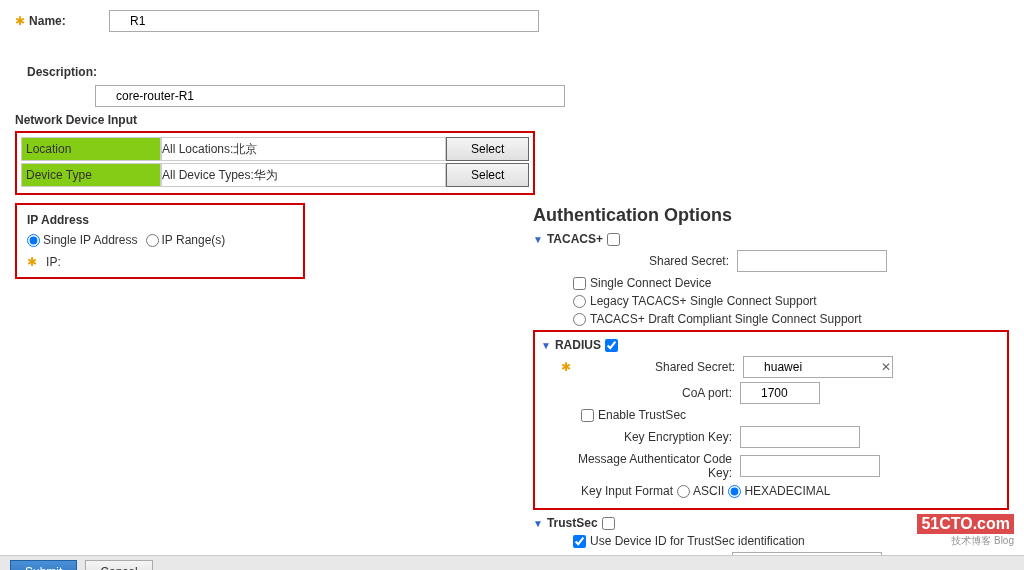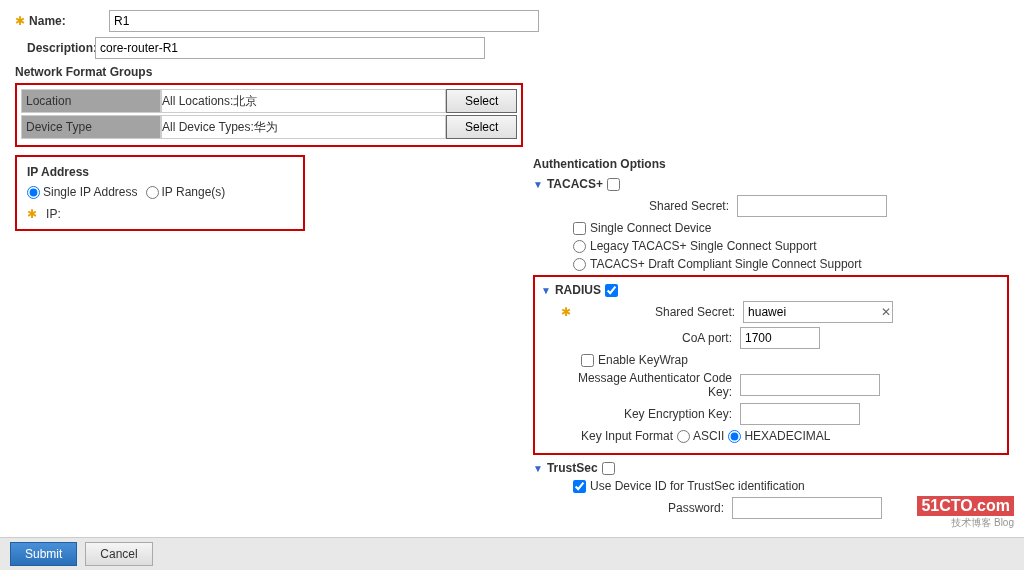--- a/index.html
+++ b/index.html
@@ -26,26 +26,26 @@
       font-weight: bold;
       color: #333;
       flex-shrink: 0;
     }
     .required-star {
       color: #e8a000;
       margin-right: 4px;
     }
     input[type="text"] {
       border: 1px solid #aaa;
-      padding: 2px 4px;
+      padding: 2px 20px;
       font-size: 12px;
       height: 22px;
     }
     .name-input { width: 430px; }
-    .desc-input { width: 390px; }
+    .desc-input { width: 470px; margin-top: 48px; }
 
     .section-title {
       font-weight: bold;
       margin: 6px 0 4px 0;
       font-size: 12px;
     }
 
     
     .ndg-box {
       border: 2px solid #c00;
@@ -54,37 +54,37 @@
       margin-bottom: 8px;
     }
     .ndg-row {
       display: flex;
       align-items: center;
       margin-bottom: 2px;
     }
     .ndg-label {
       width: 140px;
       border: 1px solid #ccc;
-      background: #a3a3a3;
+      background: #84cc16;
       padding: 2px 4px;
       height: 24px;
       line-height: 18px;
     }
     .ndg-value {
       width: 285px;
       border: 1px solid #ccc;
       padding: 2px 0;
       height: 24px;
       line-height: 18px;
       background: #fff;
     }
     .ndg-select-btn {
       border: 1px solid #666;
       background: linear-gradient(#f5f5f5, #e0e0e0);
-      padding: 2px 18px;
+      padding: 2px 24px;
       height: 24px;
       cursor: pointer;
       font-size: 12px;
       margin-left: 0;
     }
 
     
     .ip-box {
       border: 2px solid #c00;
       padding: 8px 10px;
@@ -128,21 +128,21 @@
       width: 490px;
     }
     .right-col {
       flex: 1;
       padding-top: 2px;
     }
 
     
     .auth-title {
       font-weight: bold;
-      font-size: 12px;
+      font-size: 18px;
       margin-bottom: 6px;
     }
     .auth-section {
       margin-bottom: 4px;
     }
     .collapse-row {
       display: flex;
       align-items: center;
       gap: 4px;
       font-weight: bold;
@@ -301,21 +301,21 @@
     <input type="text" class="name-input" value="R1" style="">
   </div>
 
   
   <div class="form-row">
     <span class="form-label" style="padding-left:12px;">Description:</span>
     <input type="text" class="desc-input" value="core-router-R1" style="">
   </div>
 
   
-  <div class="section-title">Network Format Groups</div>
+  <div class="section-title">Network Device Input</div>
   <div class="ndg-box">
     
     <div class="ndg-row">
       <div class="ndg-label">Location</div>
       <div class="ndg-value">All Locations:北京</div>
       <button class="ndg-select-btn">Select</button>
     </div>
     
     <div class="ndg-row">
       <div class="ndg-label">Device Type</div>
@@ -390,29 +390,29 @@
               <input type="text" value="huawei" style="width: 150px; padding-right: 20px; height: 22px; border: 1px solid rgb(170, 170, 170); font-size: 12px;">
               <button class="clear-btn">✕</button>
             </div>
           </div>
           <div class="auth-field-row">
             <span class="auth-field-label" style="width:175px;">CoA port:</span>
             <input type="text" class="auth-input coa-input" value="1700" style="">
           </div>
           <div class="checkbox-row">
             <input type="checkbox" style="">
-            <span>Enable KeyWrap</span>
+            <span>Enable TrustSec</span>
+          </div>
+          <div class="auth-field-row">
+            <span class="auth-field-label" style="width:175px;">Key Encryption Key:</span>
+            <input type="text" class="auth-input key-input" value="" style="">
           </div>
           <div class="auth-field-row">
             <span class="auth-field-label" style="width:175px;">Message Authenticator Code Key:</span>
             <input type="text" class="auth-input mac-input" value="" style="">
-          </div>
-          <div class="auth-field-row">
-            <span class="auth-field-label" style="width:175px;">Key Encryption Key:</span>
-            <input type="text" class="auth-input key-input" value="" style="">
           </div>
           <div class="key-format-row">
             <span>Key Input Format</span>
             <label class="radio-label">
               <input type="radio" name="key_format" style="">
               <span>ASCII</span>
             </label>
             <label class="radio-label">
               <input type="radio" name="key_format" checked="" style="">
               <span>HEXADECIMAL</span>

